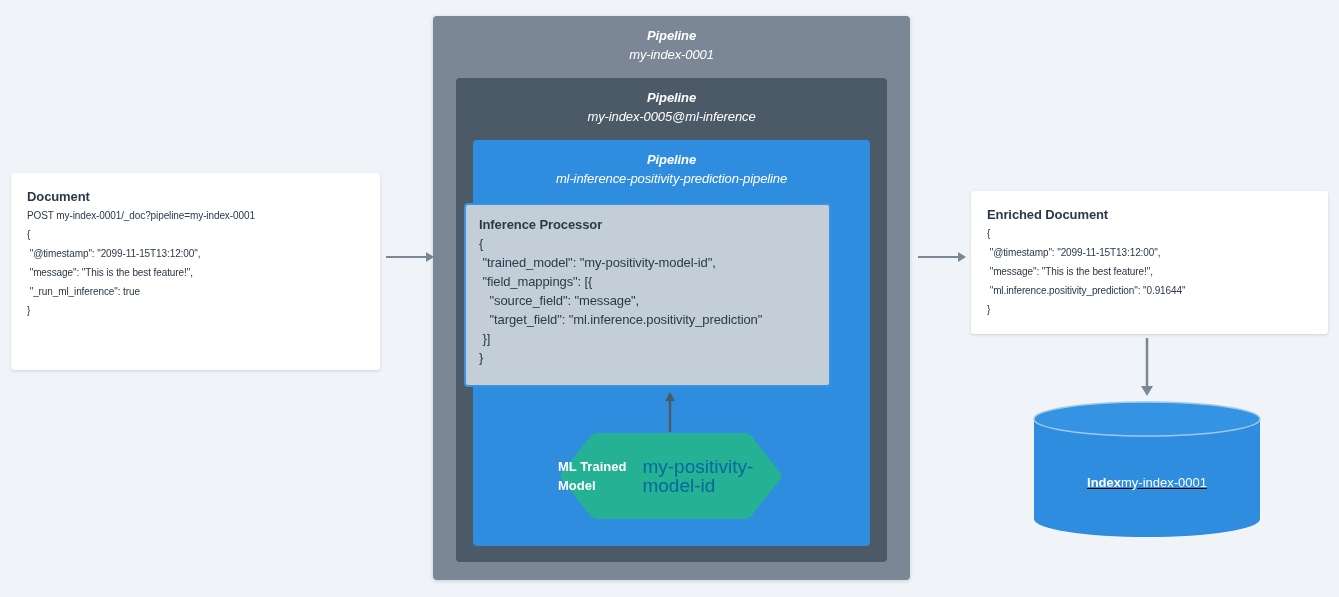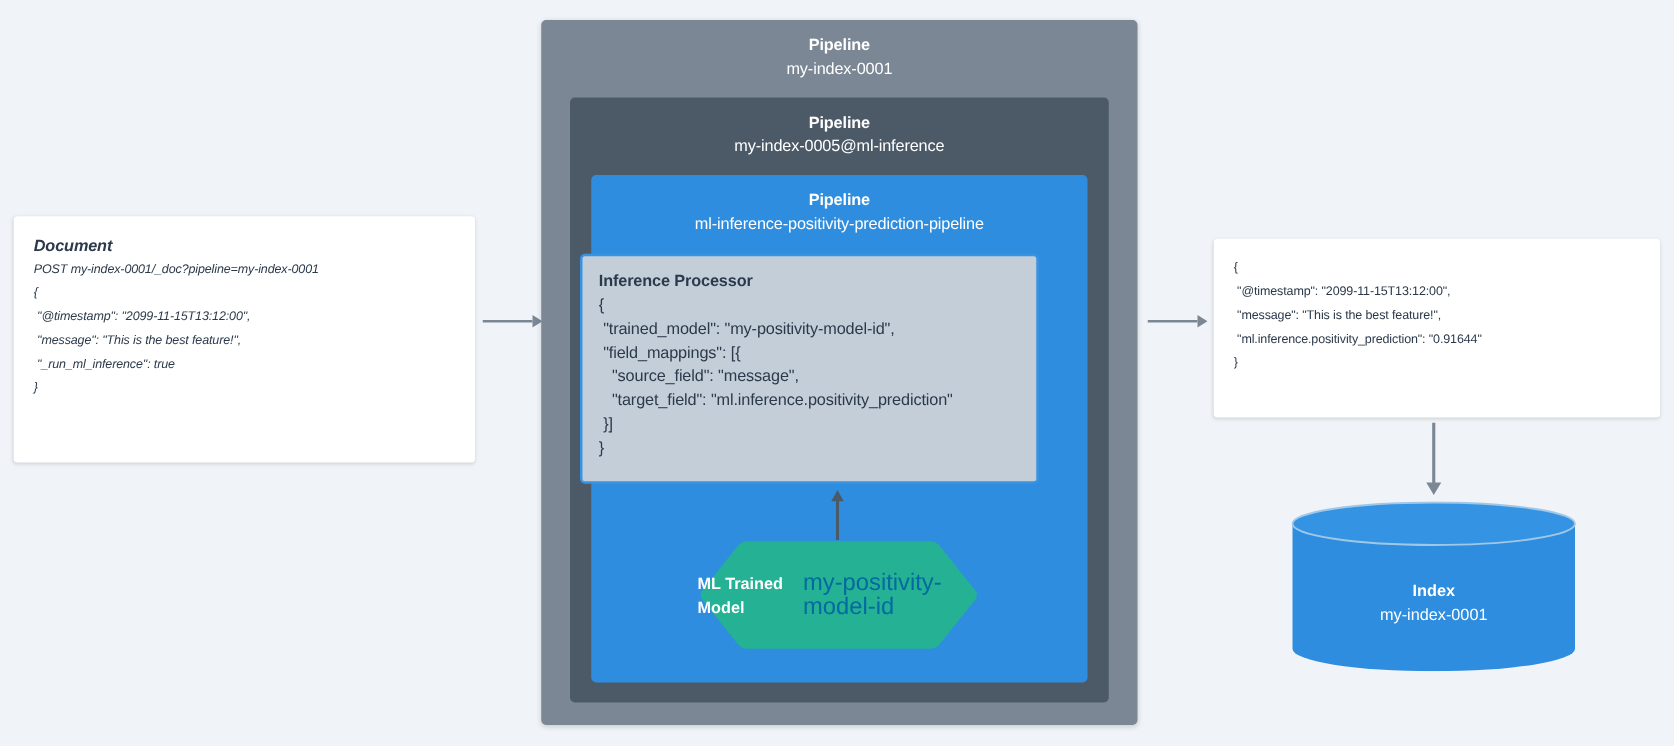--- a/index.html
+++ b/index.html
@@ -36,21 +36,21 @@
 
   
   .pipe {
     position: absolute;
     border-radius: 4px;
   }
   .pipe-outer { background: #7b8795; box-shadow: 0 1px 4px rgba(40,55,70,0.20); }
   .pipe-mid   { background: #4c5a68; }
   .pipe-inner { background: #2f8ddf; }
 
-  .pipe-head { text-align: center; padding-top: 10px; }
+  .pipe-head { text-align: center; padding-top: 10px; font-style: italic; }
   .pipe-head .t {
     font-size: 13px; font-weight: bold; color: #ffffff; line-height: 19px;
     letter-spacing: -0.1px;
   }
   .pipe-head .s {
     font-size: 13px; color: #ffffff; line-height: 19px;
     letter-spacing: -0.1px;
   }
 
   
@@ -79,37 +79,38 @@
     align-items: center; justify-content: center;
     pointer-events: none;
   }
   .hex-labels .t { font-size: 13px; font-weight: bold; color: #ffffff; line-height: 19px; }
   .hex-labels .s { font-size: 19px; color: #0369a1; line-height: 19px; }
 
   
   .cylwrap { position: absolute; }
   .cyl-labels {
     position: absolute; left: 0; top: 0; width: 100%; height: 100%;
-    display: flex; flex-direction: column;
+    display: flex; flex-direction: row;
     align-items: center; justify-content: center;
     pointer-events: none;
+    text-decoration: underline;
   }
   .cyl-labels .t { font-size: 13px; font-weight: bold; color: #ffffff; line-height: 19px; }
   .cyl-labels .s { font-size: 13px; color: #ffffff; line-height: 19px; }
 
   
   .arrow { position: absolute; }
   .arrow svg { display: block; }
 </style>
 </head>
 <body>
 
 <div id="stage">
 
-  <div class="doc-card" style="left:11px; top:173px; width:369px; height:197px;font-style:italic;">
+  <div class="doc-card" style="left:11px; top:173px; width:369px; height:197px;">
     <div class="doc-title">Document</div>
     <div class="doc-line">POST my-index-0001/_doc?pipeline=my-index-0001</div>
     <div class="doc-line">{</div>
     <div class="doc-line"> "@timestamp": "2099-11-15T13:12:00",</div>
     <div class="doc-line"> "message": "This is the best feature!",</div>
     <div class="doc-line"> "_run_ml_inference": true</div>
     <div class="doc-line">}</div>
   </div>
 
   <div class="arrow" style="left:386px; top:250px; width:48px; height:14px;">
@@ -169,20 +170,21 @@
   </div>
 
   <div class="arrow" style="left:918px; top:250px; width:48px; height:14px;">
     <svg width="48" height="14" viewBox="0 0 48 14">
       <line x1="0" y1="7" x2="40" y2="7" stroke="#7b8795" stroke-width="2"></line>
       <polygon points="40,2 48,7 40,12" fill="#7b8795"></polygon>
     </svg>
   </div>
 
   <div class="doc-card" style="left:971px; top:191px; width:357px; height:143px;">
+    <div class="doc-title">Enriched Document</div>
     <div class="doc-line">{</div>
     <div class="doc-line"> "@timestamp": "2099-11-15T13:12:00",</div>
     <div class="doc-line"> "message": "This is the best feature!",</div>
     <div class="doc-line"> "ml.inference.positivity_prediction": "0.91644"</div>
     <div class="doc-line">}</div>
   </div>
 
   <div class="arrow" style="left:1140px; top:338px; width:14px; height:58px;">
     <svg width="14" height="58" viewBox="0 0 14 58">
       <line x1="7" y1="0" x2="7" y2="49" stroke="#7b8795" stroke-width="2.5"></line>

